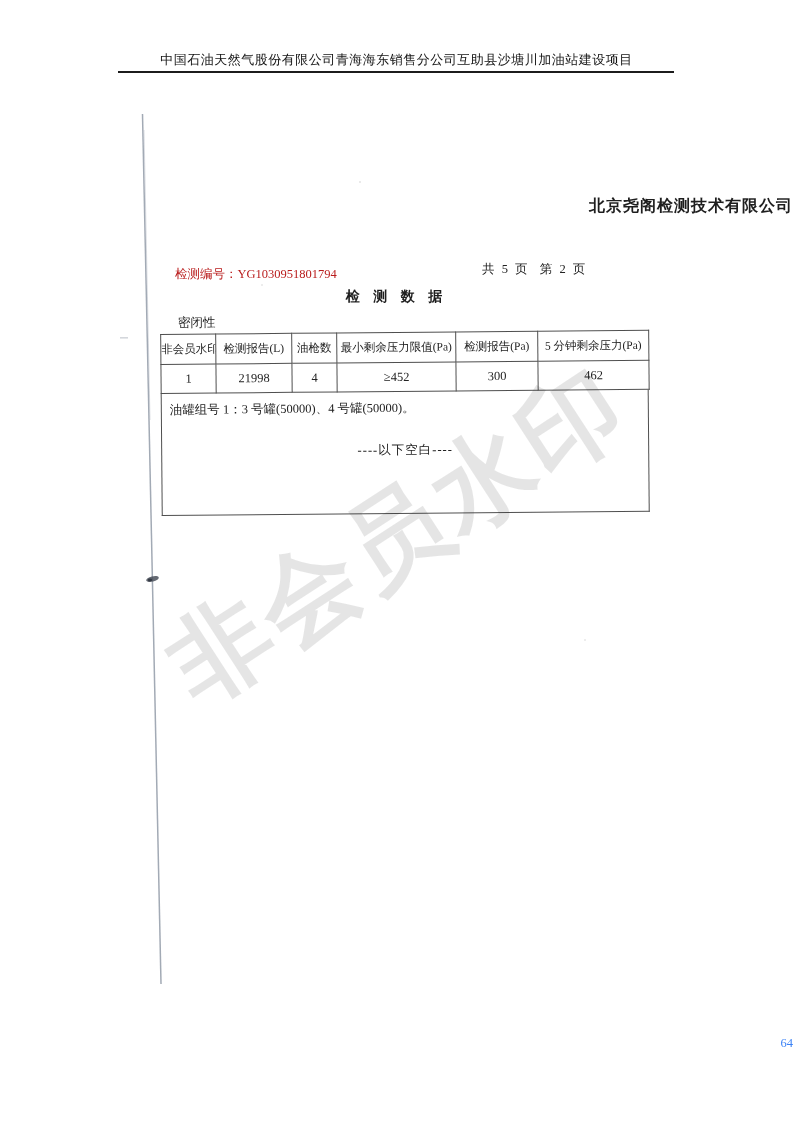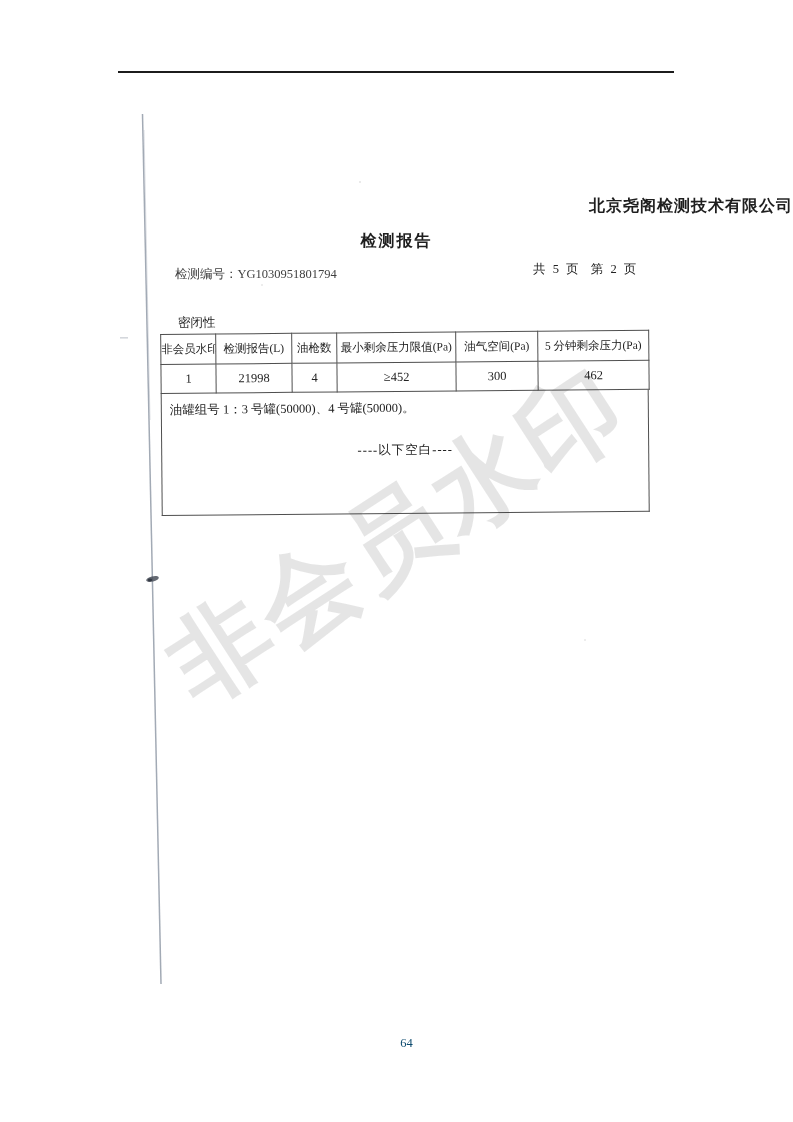--- a/index.html
+++ b/index.html
@@ -42,24 +42,24 @@
     text-align: right; font-size: 16px; font-weight: bold;
     color: #1e1e1e; letter-spacing: 1px;
   }
   .doc-type {
     position: absolute; top: 231px; left: 0; width: 100%;
     text-align: center; font-size: 16px; font-weight: bold;
     color: #1e1e1e; letter-spacing: 2px;
   }
   .report-no {
     position: absolute; top: 266px; left: 175px;
-    font-size: 12.5px; color: #404040;
+    font-size: 12.5px; color: #b91c1c;
   }
   .pagination {
-    position: absolute; top: 261px; left: 533px;
+    position: absolute; top: 261px; left: 482px;
     font-size: 12.5px; color: #222; letter-spacing: 2px; white-space: pre;
   }
   .section-title {
     position: absolute; top: 288px; left: 0; width: 100%;
     text-align: center; font-size: 14px; font-weight: bold;
     color: #1e1e1e; letter-spacing: 5px;
   }
 
   .tilt-wrap {
     position: absolute; top: 315px; left: 160px; width: 488px;
@@ -87,73 +87,74 @@
     position: absolute; top: 8px; left: 8px;
     font-size: 12.5px; color: #222; white-space: nowrap;
   }
   .end-marker {
     position: absolute; top: 50px; left: 0; width: 100%;
     text-align: center; font-size: 12.5px; color: #222; letter-spacing: 1px;
   }
 
   .footer-page-number {
     position: absolute; top: 1036px; left: 0; width: 100%;
-    text-align: center; font-size: 12.5px; color: #0c4a6e; padding-left: 20px;
+    text-align: right; font-size: 12.5px; color: #3b82f6; padding-left: 20px;
   }
 </style>
 </head>
 <body>
 
 <div class="page">
 
+  <div class="top-header-text">中国石油天然气股份有限公司青海海东销售分公司互助县沙塘川加油站建设项目</div>
   <div class="top-rule"></div>
 
   <svg class="artifacts" width="793" height="1122" viewBox="0 0 793 1122">
     <line x1="142.5" y1="114" x2="161" y2="984" stroke="#99a1ad" stroke-width="1.5" opacity="0.9"></line>
     <line x1="144" y1="130" x2="150" y2="420" stroke="#b7bdc7" stroke-width="0.8" opacity="0.6"></line>
     <ellipse cx="152.5" cy="579" rx="6.5" ry="2.6" fill="#4a505b" opacity="0.85" transform="rotate(-14 152.5 579)"></ellipse>
     <ellipse cx="150" cy="580" rx="2.2" ry="1.4" fill="#343a44"></ellipse>
     <rect x="120" y="337" width="8" height="1.6" fill="#aab0ba" opacity="0.5"></rect>
     <circle cx="360" cy="182" r="1" fill="#c9c9c9" opacity="0.5"></circle>
     <circle cx="262" cy="285" r="1" fill="#cfcfcf" opacity="0.5"></circle>
     <circle cx="585" cy="640" r="1" fill="#d2d2d2" opacity="0.5"></circle>
   </svg>
 
   <div class="watermark">非会员水印</div>
 
   <div class="company">北京尧阁检测技术有限公司</div>
 
-  <div class="doc-type">检测报告</div>
 
   <div class="report-no">
     <span>检测编号：</span><span>YG1030951801794</span>
   </div>
 
   <div class="pagination">共 5 页  第 2 页</div>
 
+  <div class="section-title">检 测 数 据</div>
 
   <div class="tilt-wrap">
     <div class="subsection">密闭性</div>
 
     <table class="data-table">
       <colgroup>
         <col style="width:55px">
           <col style="width:76px">
           <col style="width:45px">
         <col style="width:119px">
           <col style="width:82px">
           <col style="width:111px">
       </colgroup>
       <thead>
         <tr>
           <th>非会员水印</th>
           <th>检测报告(L)</th>
           <th>油枪数</th>
           <th>最小剩余压力限值(Pa)</th>
-          <th>油气空间(Pa)</th>
+          <th>检测报告(Pa)</th>
           <th>5 分钟剩余压力(Pa)</th>
         </tr>
       </thead>
       <tbody>
         <tr>
           <td>1</td>
           <td>21998</td>
           <td>4</td>
           <td>≥452</td>
           <td>300</td>

